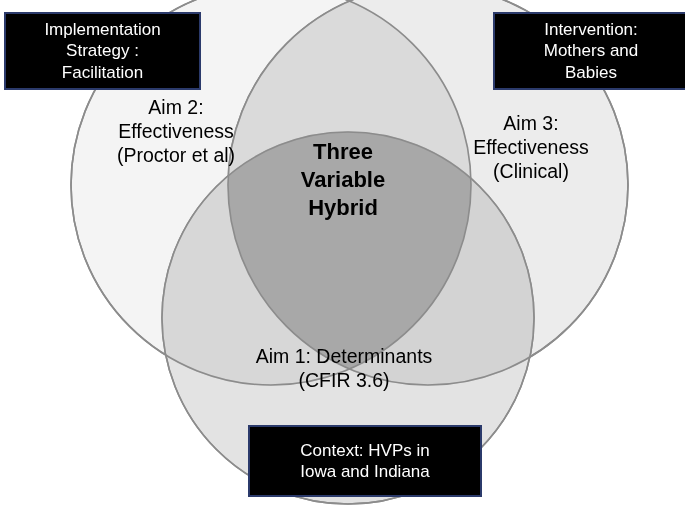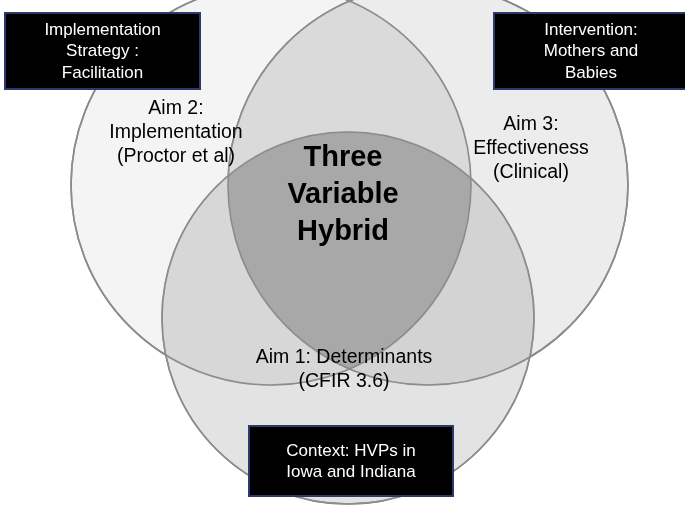--- a/index.html
+++ b/index.html
@@ -27,21 +27,21 @@
     text-align: center;
     color: #000000;
     line-height: 1.22;
     white-space: pre-line;
   }
   .circle-label {
     font-size: 19.5px;
     font-weight: 400;
   }
   .center-label {
-    font-size: 29px;
+    font-size: 22px;
     font-weight: bold;
     line-height: 1.28;
   }
   .callout {
     position: absolute;
     background: #000000;
     color: #ffffff;
     border: 2px solid #2b3a6b;
     text-align: center;
     font-size: 17px;
@@ -51,21 +51,21 @@
     align-items: center;
     justify-content: center;
     box-sizing: border-box;
   }
   #label-aim2 { left: 78px; top: 96px; width: 196px; }
   #label-aim3 { left: 436px; top: 96px; width: 190px; margin-top: 16px; }
   #label-aim1 { left: 210px; top: 345px; width: 268px; }
   #label-center { left: 268px; top: 138px; width: 150px; }
   #callout-strategy { left: 4px; top: 12px; width: 197px; height: 78px; }
   #callout-intervention { left: 487px; top: 12px; width: 196px; height: 78px; margin-left: 6px; }
-  #callout-context { left: 248px; top: 425px; width: 206px; height: 72px; }
+  #callout-context { left: 248px; top: 425px; width: 234px; height: 72px; }
 </style>
 </head>
 <body>
 
 <div id="stage">
 
   <svg id="venn-svg" viewBox="0 0 685 508">
     <defs>
       <clipPath id="clip-left">
           <circle cx="271" cy="185" r="200"></circle>
@@ -99,21 +99,21 @@
         </g>
       </g>
     </g>
 
     <circle cx="271" cy="185" r="200" fill="none" stroke="#8c8c8c" stroke-width="1.6"></circle>
     <circle cx="428" cy="185" r="200" fill="none" stroke="#8c8c8c" stroke-width="1.6"></circle>
     <circle cx="348" cy="318" r="186" fill="none" stroke="#8c8c8c" stroke-width="1.6"></circle>
   </svg>
 
   <div class="label circle-label" id="label-aim2">Aim 2:
-Implementation
+Effectiveness
 (Proctor et al)</div>
 
   <div class="label circle-label" id="label-aim3">Aim 3:
 Effectiveness
 (Clinical)</div>
 
   <div class="label circle-label" id="label-aim1">Aim 1: Determinants
 (CFIR 3.6)</div>
 
   <div class="label center-label" id="label-center">Three

